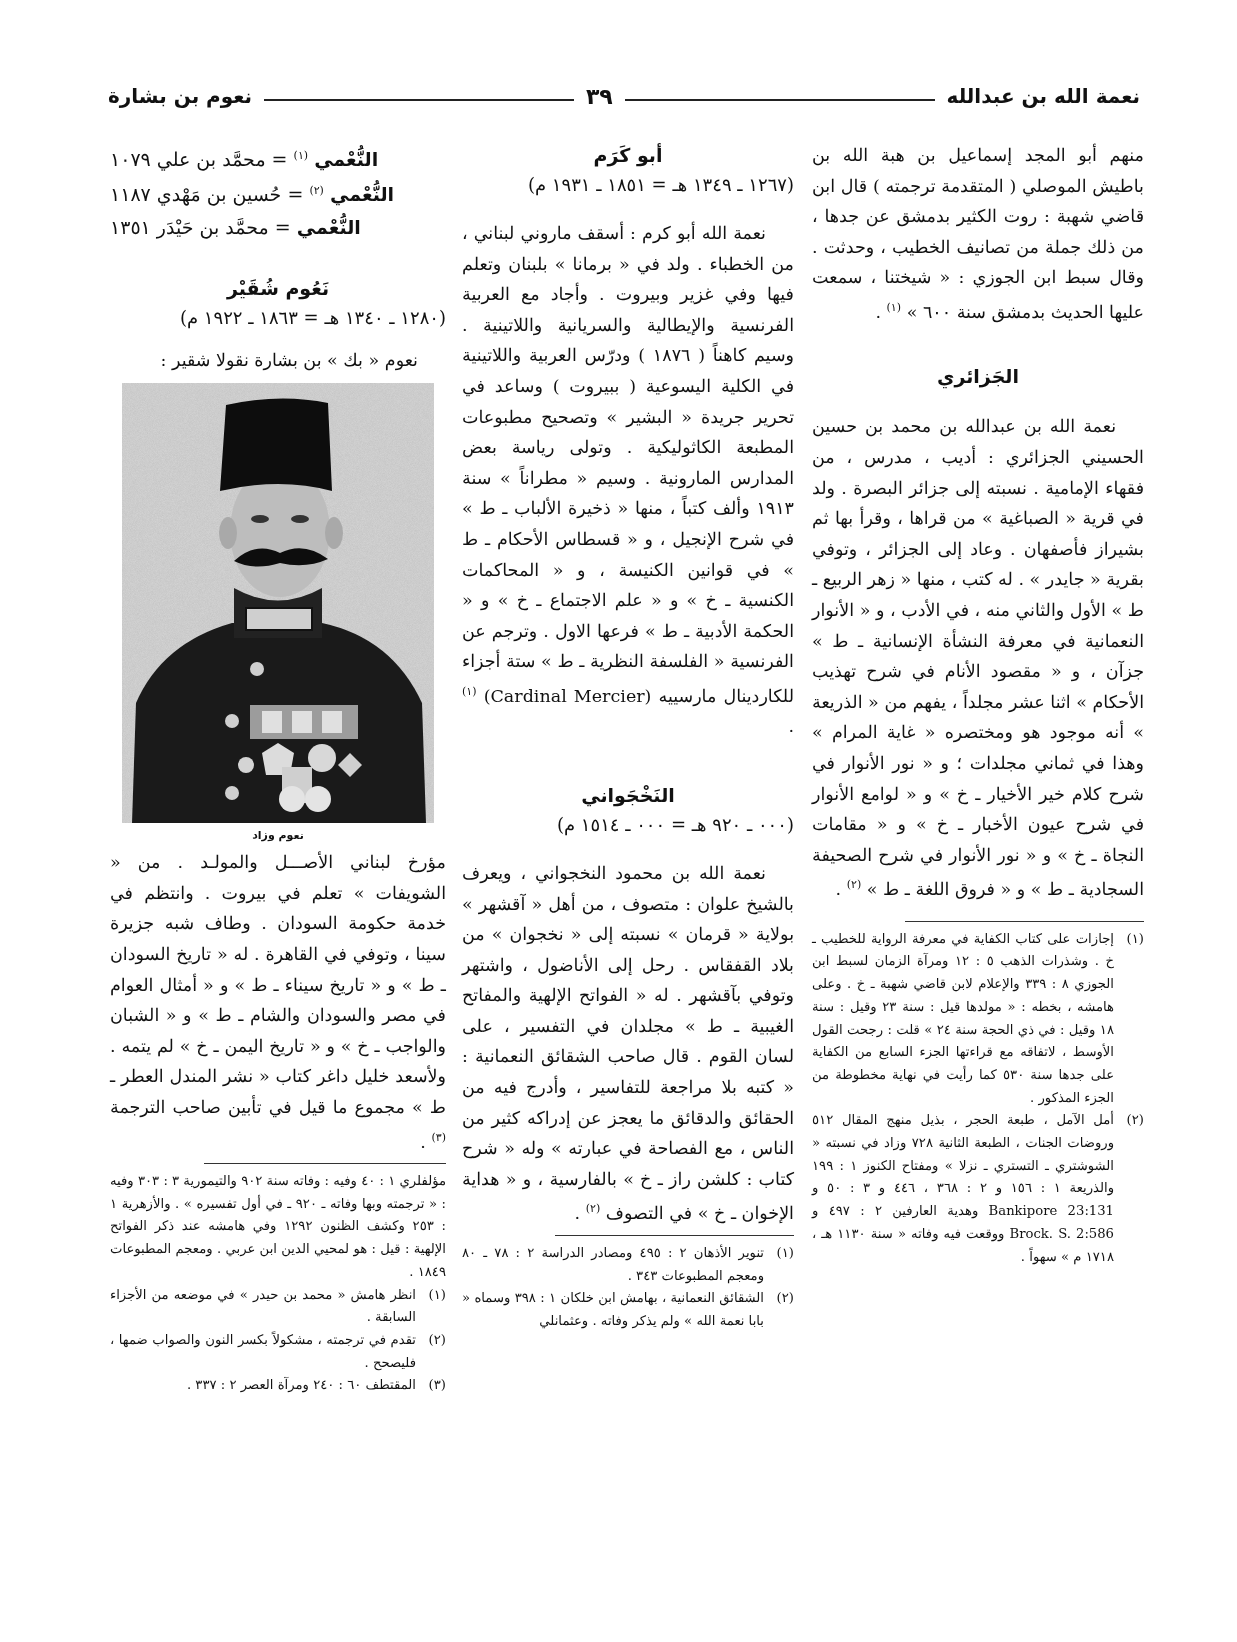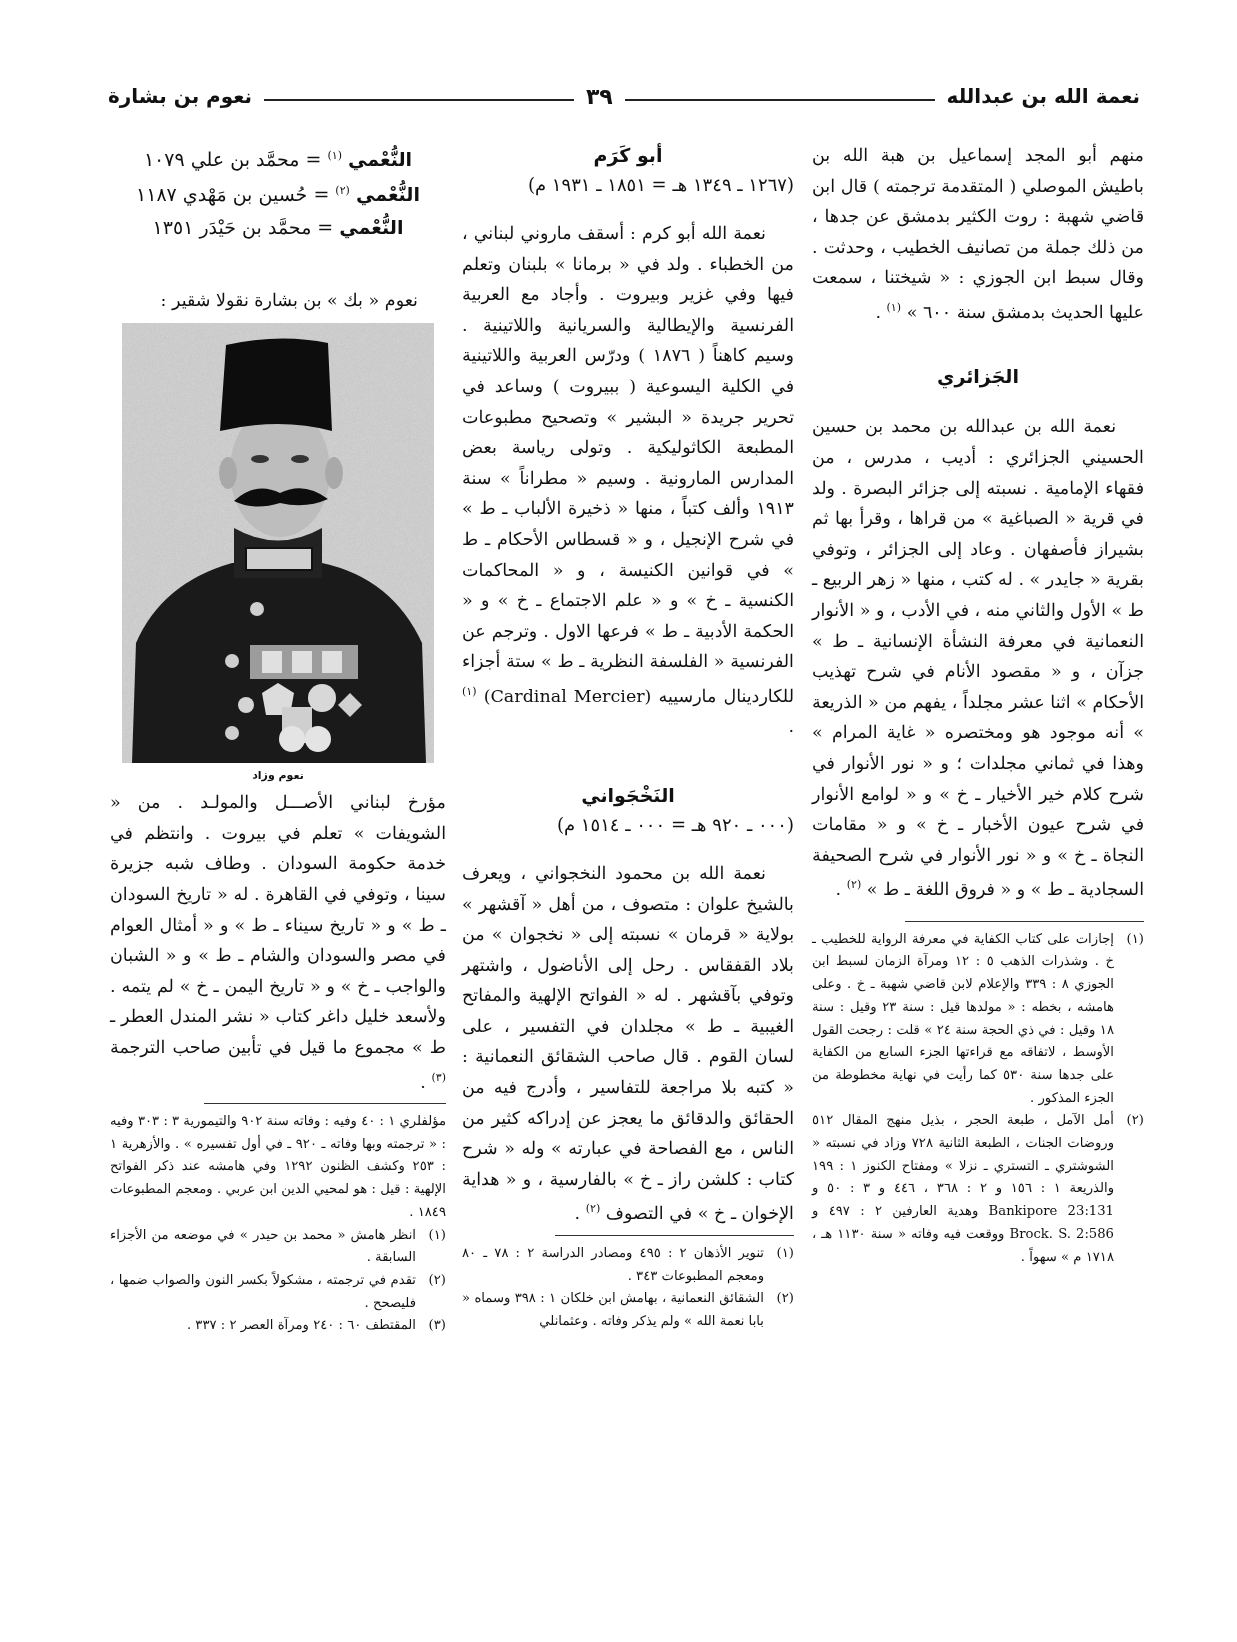--- a/index.html
+++ b/index.html
@@ -23,21 +23,21 @@
   .entry-title { text-align: center; font-family: "DejaVu Sans", sans-serif; font-weight: bold; font-size: 19px; line-height: 30px; }
   .entry-dates { text-align: right; font-size: 18px; line-height: 30px; letter-spacing: 0.5px; }
   .sup { font-size: 11px; vertical-align: super; }
 
   .fn-rule { border-top: 1.5px solid #333; width: 100%; margin: 6px 0 6px 0; }
   .fn-rule.short { width: 72%; margin-right: 0; margin-left: auto; }
   .fn { font-size: 13.2px; line-height: 22.7px; text-align: justify; text-align-last: right; padding-right: 30px; position: relative; }
   .fn .fn-num { position: absolute; right: 0; top: 0; }
   .fn.cont { padding-right: 0; }
 
-  .xref { font-size: 19px; line-height: 32px; text-align: center; }
+  .xref { font-size: 19px; line-height: 32px; text-align: left; }
   .xref b { font-family: "DejaVu Sans", sans-serif; font-size: 19px; }
 
   
   .photo { width: 312px; height: 440px; margin: 8px auto 0 auto; position: relative; background: #cfcfcf; overflow: hidden; }
   .photo svg { width: 100%; height: 100%; display: block; }
   .caption { text-align: center; font-family: "DejaVu Sans", sans-serif; font-weight: bold; font-size: 11px; line-height: 22px; margin-top: 2px; }
 </style>
 </head>
 <body>
 
@@ -101,20 +101,22 @@
   <div class="xref">
     <b>النُّعْمي</b>
     <span class="sup">(٢)</span>
     <span>= حُسين بن مَهْدي ١١٨٧</span>
   </div>
   <div class="xref">
     <b>النُّعْمي</b>
     <span>= محمَّد بن حَيْدَر ١٣٥١</span>
   </div>
   <div style="height:30px"></div>
+  <h2 class="entry-title">نَعُوم شُقَيْر</h2>
+  <div class="entry-dates">(١٢٨٠ ـ ١٣٤٠ هـ = ١٨٦٣ ـ ١٩٢٢ م)</div>
   <div style="height:12px"></div>
   <p class="body-text indent">نعوم « بك » بن بشارة نقولا شقير :</p>
 
   <div class="photo">
     <svg viewBox="0 0 312 440" preserveAspectRatio="none">
       <defs>
         <filter id="grain">
           <feTurbulence type="fractalNoise" baseFrequency="1.4" numOctaves="2" seed="3"></feTurbulence>
           <feColorMatrix type="matrix" values="0 0 0 0 0.45  0 0 0 0 0.45  0 0 0 0 0.45  0 0 0 0.55 0"></feColorMatrix>
         </filter>

